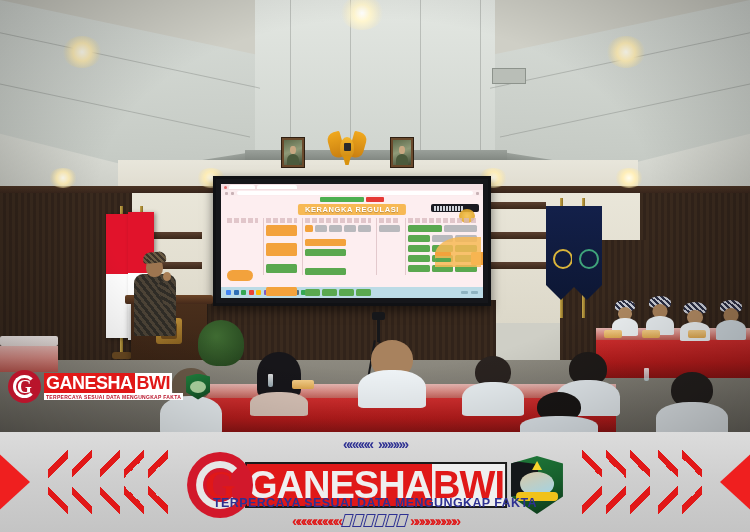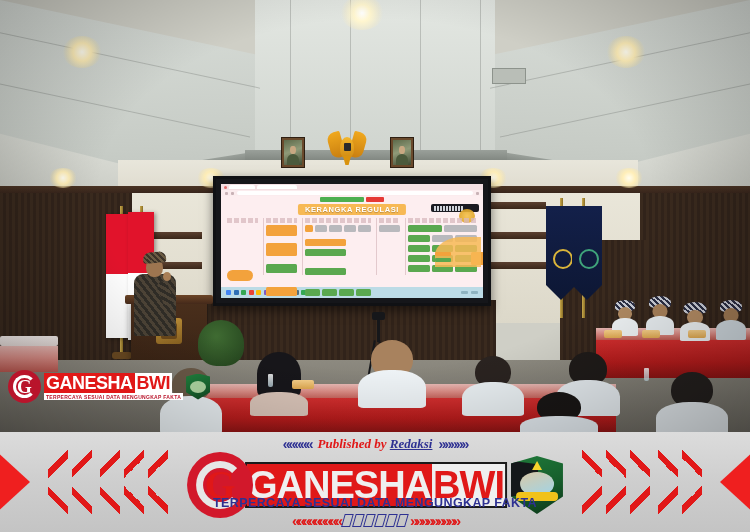--- a/index.html
+++ b/index.html
@@ -613,21 +613,20 @@
       <div class="cvline" style="right:72px;transform:translateY(-50%) scaleX(-1);"></div>
       <div class="cvline" style="right:100px;transform:translateY(-50%) scaleX(-1);"></div>
       <div class="cvline" style="right:124px;transform:translateY(-50%) scaleX(-1);"></div>
       <div class="cvline" style="right:148px;transform:translateY(-50%) scaleX(-1);"></div>
     </div>
 
     <div id="bcenter">
 
       <div class="pub-row">
         <span class="pub-ch">«««««</span>
-        <span class="pub-txt"><span>Published by </span><b>Redaksi</b></span>
         <span class="pub-ch">»»»»»</span>
       </div>
 
       <div class="big-row">
         <div class="bigG">
           <span>G</span>
         </div>
         <div class="bigword">
           <span class="bw-red">GANESHA</span>
           <span class="bw-wht">BWI</span>

